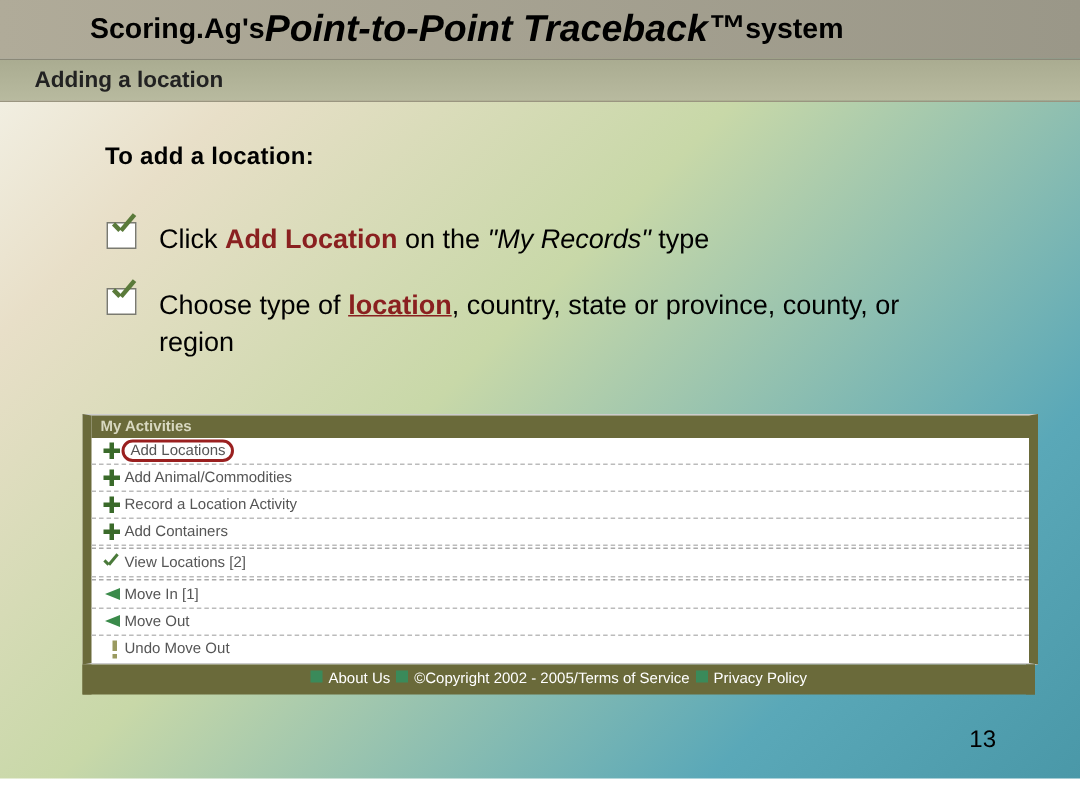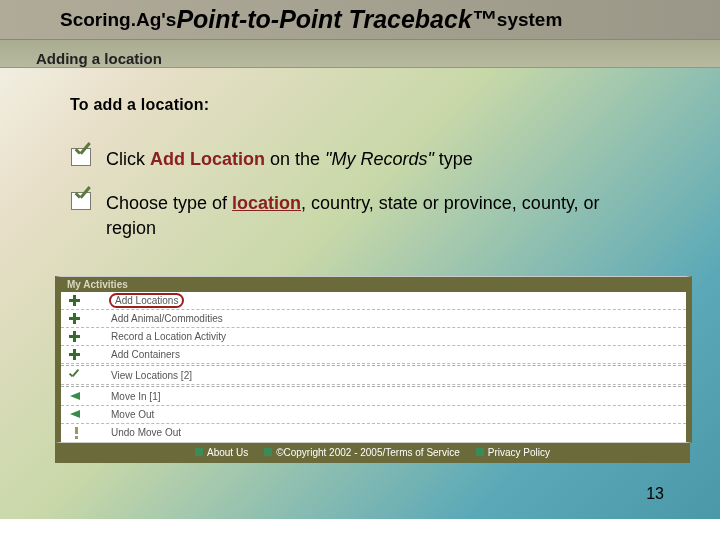--- a/index.html
+++ b/index.html
@@ -11,21 +11,21 @@
   }
   .title-bar {
     background: linear-gradient(to right, #b0ab99 0%, #9a9788 100%);
     height: 40px; display: flex; align-items: center; padding-left: 60px;
     border-bottom: 1px solid #8a8878;
   }
   .title-bar .t-plain { font-size: 19px; font-weight: bold; color: #000; }
   .title-bar .t-ital { font-size: 25px; font-weight: bold; font-style: italic; color: #000; }
   .sub-bar {
     background: linear-gradient(to bottom, #aaac91 0%, #b8ba9f 100%);
-    height: 28px; display: flex; align-items: flex-end; padding-left: 36px;
+    height: 28px; display: flex; align-items: center; padding-left: 23px;
     font-size: 15px; font-weight: bold; color: #222;
     border-bottom: 1px solid #9a9580;
   }
   .content { padding: 28px 70px 10px 70px; }
   .heading { font-size: 16px; font-weight: bold; color: #000; margin-bottom: 33px; letter-spacing: 0.2px; }
   .bullet-row { display: flex; align-items: flex-start; margin-bottom: 20px; }
   .bullet-icon { flex: 0 0 26px; height: 22px; margin-right: 10px; position: relative; }
   .bullet-box {
     width: 20px; height: 18px; background: #fff; border: 1px solid #7a7a70;
     position: absolute; top: 1px; left: 1px;
@@ -53,21 +53,20 @@
     font-family: Verdana, Arial, sans-serif;
   }
   .panel-header {
     background: #6a6a3a; color: #d8d8c0; font-size: 10px; font-weight: bold;
     padding: 2px 6px;
   }
   .panel-row {
     display: flex; align-items: center; height: 18px;
     padding: 0 4px; font-size: 10px; color: #555;
     border-bottom: 1px dashed #bbb;
-    gap: 28px;
   }
   .panel-row.no-border { border-bottom: none; }
   .panel-row .icon { flex: 0 0 18px; display: flex; align-items: center; justify-content: center; }
   .plus {
     width: 13px; height: 13px; position: relative;
   }
   .plus::before, .plus::after {
     content: ""; position: absolute; background: #3a6a2a;
   }
   .plus::before { left: 5px; top: 1px; width: 3px; height: 11px; }
@@ -84,21 +83,21 @@
   }
   .excl::before { content:""; position:absolute; top:0; left:0; width:3px; height:7px; background:#9a9a60;}
   .excl::after  { content:""; position:absolute; top:9px; left:0; width:3px; height:3px; background:#9a9a60;}
   .circled {
     border: 2px solid #9a2020; border-radius: 12px; padding: 0 4px; margin-left: -2px;
   }
   .hr-dashed { border: none; border-top: 1px dashed #aaa; margin: 1px 0; }
 
   .footer-bar {
     background: #6a6a3a; height: 20px; display: flex; align-items: center;
-    color: #fff; font-size: 10px; padding: 0 6px; gap: 16px;
+    color: #fff; font-size: 10px; padding: 0 6px; gap: 4px;
     margin: 0 30px 0 55px; justify-content: center;
     border-left: 6px solid #6a6a3a; border-right: 6px solid #6a6a3a;
   }
   .footer-bar .sq { width: 8px; height: 8px; background: #3a8a5a; margin-right: 4px; display:inline-block;}
 
   .page-num { position: absolute; bottom: 16px; right: 56px; font-size: 16px; color: #000; }
 </style>
 </head>
 <body>
 

